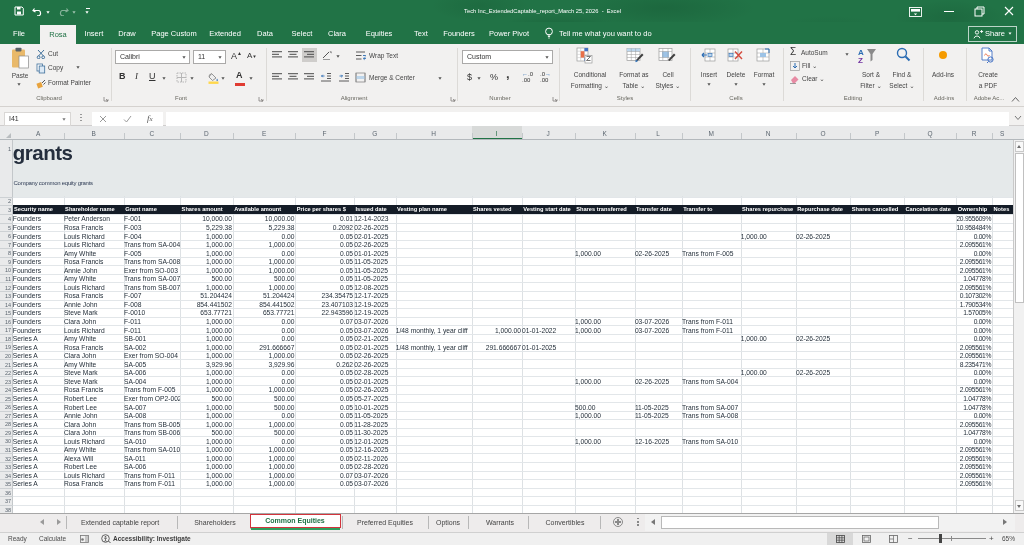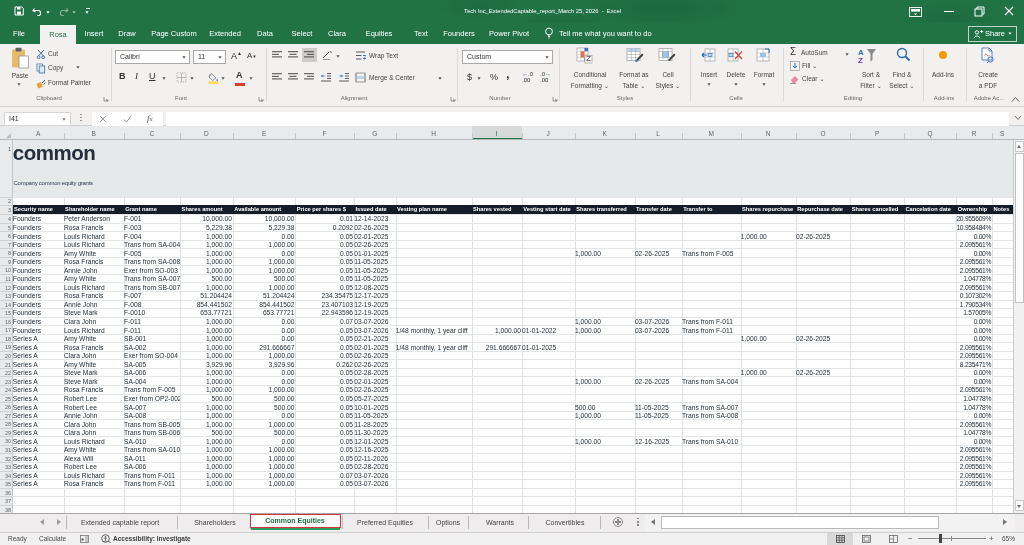--- a/index.html
+++ b/index.html
@@ -397,21 +397,21 @@
     <div class="ctick" style="left:795.7px"></div>
     <div class="ctick" style="left:850.3px"></div>
     <div class="ctick" style="left:903.9px"></div>
     <div class="ctick" style="left:956.3px"></div>
     <div class="ctick" style="left:992.0px"></div>
     <div class="ctick" style="left:1012.5px"></div>
     <div class="abs" style="left:6px;top:133px;width:0;height:0;border-left:5px solid transparent;border-bottom:5px solid #b9bdc0;"></div>
     <div class="abs" style="left:1012.5px;top:126px;width:11.5px;height:14px;background:#e9eaeb;border-bottom:1px solid #b3b8bc;"></div>
     <div class="abs" id="grid">
       <div class="abs" style="left:12.5px;top:0;width:1000px;height:56.6px;background:#e5e9ea;"></div>
-      <div class="abs" style="left:12.8px;top:1px;font-size:20.5px;font-weight:bold;letter-spacing:-0.5px;color:#242e3d;">common</div>
+      <div class="abs" style="left:12.8px;top:1px;font-size:20.5px;font-weight:bold;letter-spacing:-0.5px;color:#242e3d;">grants</div>
       <div class="abs" style="left:13.5px;top:40px;font-size:6px;letter-spacing:-0.25px;color:#2e3b55;">Company common equity grants</div>
       <div class="vline" style="left:63.6px;top:56.2px;height:316.8px"></div>
       <div class="vline" style="left:123.7px;top:56.2px;height:316.8px"></div>
       <div class="vline" style="left:180.1px;top:56.2px;height:316.8px"></div>
       <div class="vline" style="left:232.8px;top:56.2px;height:316.8px"></div>
       <div class="vline" style="left:295.3px;top:56.2px;height:316.8px"></div>
       <div class="vline" style="left:353.9px;top:56.2px;height:316.8px"></div>
       <div class="vline" style="left:395.5px;top:56.2px;height:316.8px"></div>
       <div class="vline" style="left:471.5px;top:56.2px;height:316.8px"></div>
       <div class="vline" style="left:521.8px;top:56.2px;height:316.8px"></div>

